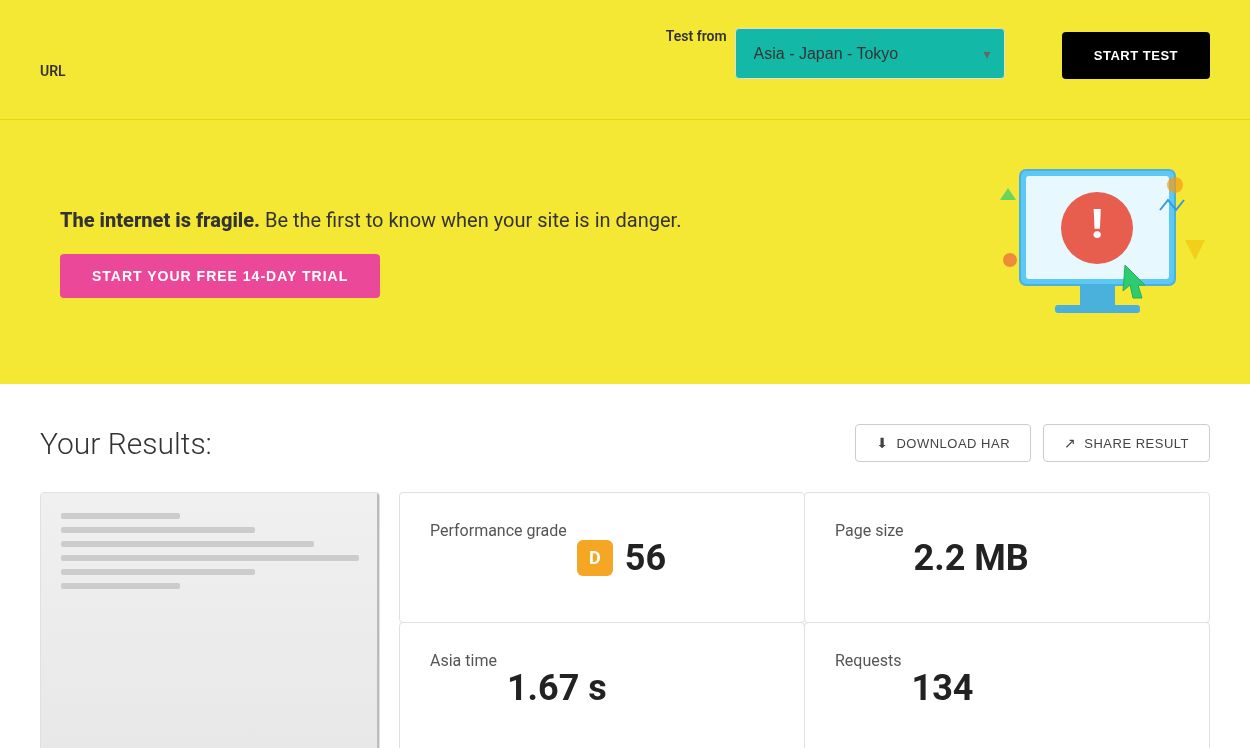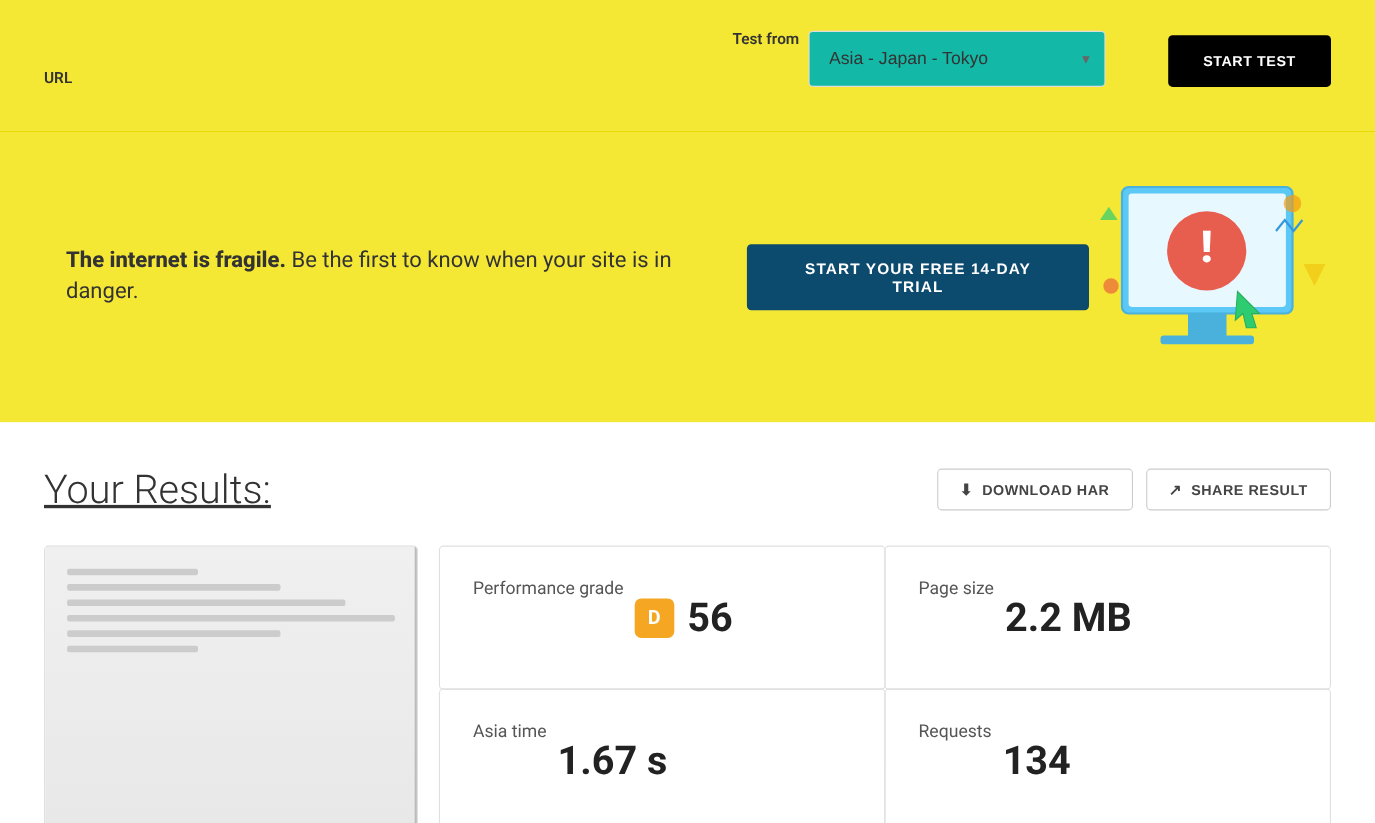--- a/index.html
+++ b/index.html
@@ -81,35 +81,35 @@
     .banner {
       background: #f5e835;
       padding: 30px 40px 30px 60px;
       display: flex;
       align-items: center;
       justify-content: space-between;
       border-top: 1px solid #e8d900;
     }
     .banner-left {
       display: flex;
-      flex-direction: row;
+      flex-direction: column;
       gap: 20px;
     }
     .banner-text {
       font-size: 20px;
       color: #333;
       line-height: 1.4;
     }
     .banner-text strong {
       font-weight: 800;
     }
     .trial-btn {
       display: inline-block;
       padding: 14px 32px;
-      background: #0c4a6e;
+      background: #ec4899;
       color: #fff;
       border: none;
       border-radius: 4px;
       font-size: 14px;
       font-weight: 700;
       letter-spacing: 1px;
       cursor: pointer;
       width: fit-content;
     }
 
@@ -124,39 +124,38 @@
       padding: 40px 40px 40px 40px;
       background: #fff;
     }
     .results-header {
       display: flex;
       align-items: center;
       justify-content: space-between;
       margin-bottom: 30px;
     }
     .results-title {
-      font-size: 36px;
+      font-size: 30px;
       font-weight: 300;
       color: #333;
-      text-decoration: underline;
     }
     .results-actions {
       display: flex;
       gap: 12px;
     }
     .action-btn {
       display: flex;
       align-items: center;
       gap: 8px;
       padding: 10px 20px;
       border: 1px solid #ccc;
       border-radius: 4px;
       background: #fff;
       font-size: 13px;
-      font-weight: 700;
+      font-weight: 400;
       color: #444;
       cursor: pointer;
       letter-spacing: 0.5px;
     }
 
     
     .results-grid {
       display: flex;
       gap: 20px;
     }

